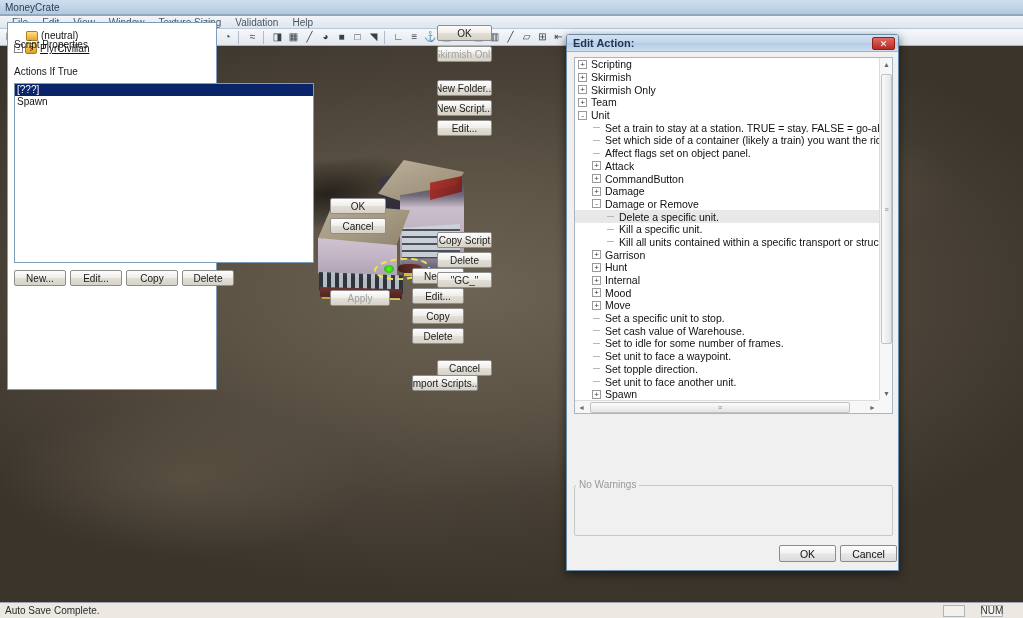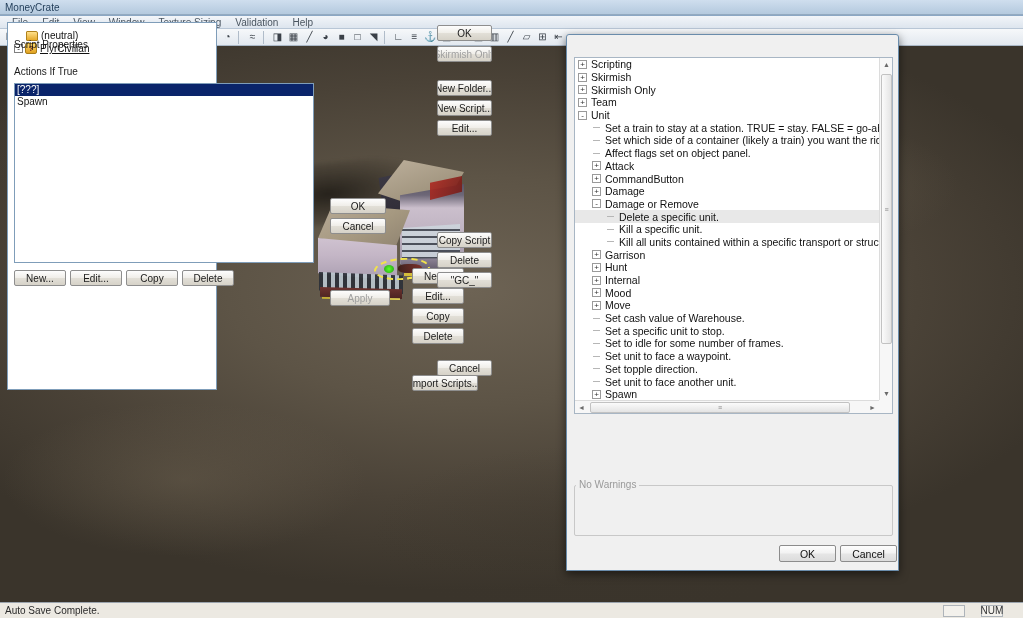--- a/index.html
+++ b/index.html
@@ -506,20 +506,24 @@
     <div class="btn pr-btn" style="left:70px; top:270px; width:52px;">Edit...</div>
     <div class="btn pr-btn" style="left:126px; top:270px; width:52px;">Copy</div>
     <div class="btn pr-btn" style="left:182px; top:270px; width:52px;">Delete</div>
 
     <div class="btn pr-btn" style="left:330px; top:198px; width:56px;">OK</div>
     <div class="btn pr-btn" style="left:330px; top:218px; width:56px;">Cancel</div>
     <div class="btn pr-btn dis" style="left:330px; top:290px; width:60px;">Apply</div>
   </div>
 
   <div id="edit-dlg">
+    <div id="edit-cap">
+      <div class="cap-text">Edit Action:</div>
+      <div class="dlg-close">✕</div>
+    </div>
 
     <div id="action-tree">
       <div class="at-scroll" id="at-rows">
           <div class="at-row" style="padding-left: 3px;">
             <div class="at-exp">+</div>
             <span class="at-txt">Scripting</span>
           </div>
           <div class="at-row" style="padding-left: 3px;">
             <div class="at-exp">+</div>
             <span class="at-txt">Skirmish</span>
@@ -591,25 +595,25 @@
           <div class="at-row" style="padding-left: 17px;">
             <div class="at-exp">+</div>
             <span class="at-txt">Mood</span>
           </div>
           <div class="at-row" style="padding-left: 17px;">
             <div class="at-exp">+</div>
             <span class="at-txt">Move</span>
           </div>
           <div class="at-row" style="padding-left: 17px;">
             <div class="at-leafdash"></div>
+            <span class="at-txt">Set a specific unit to stop.</span>
+          </div>
+          <div class="at-row" style="padding-left: 17px;">
+            <div class="at-leafdash"></div>
             <span class="at-txt">Set cash value of Warehouse.</span>
-          </div>
-          <div class="at-row" style="padding-left: 17px;">
-            <div class="at-leafdash"></div>
-            <span class="at-txt">Set a specific unit to stop.</span>
           </div>
           <div class="at-row" style="padding-left: 17px;">
             <div class="at-leafdash"></div>
             <span class="at-txt">Set to idle for some number of frames.</span>
           </div>
           <div class="at-row" style="padding-left: 17px;">
             <div class="at-leafdash"></div>
             <span class="at-txt">Set unit to face a waypoint.</span>
           </div>
           <div class="at-row" style="padding-left: 17px;">

